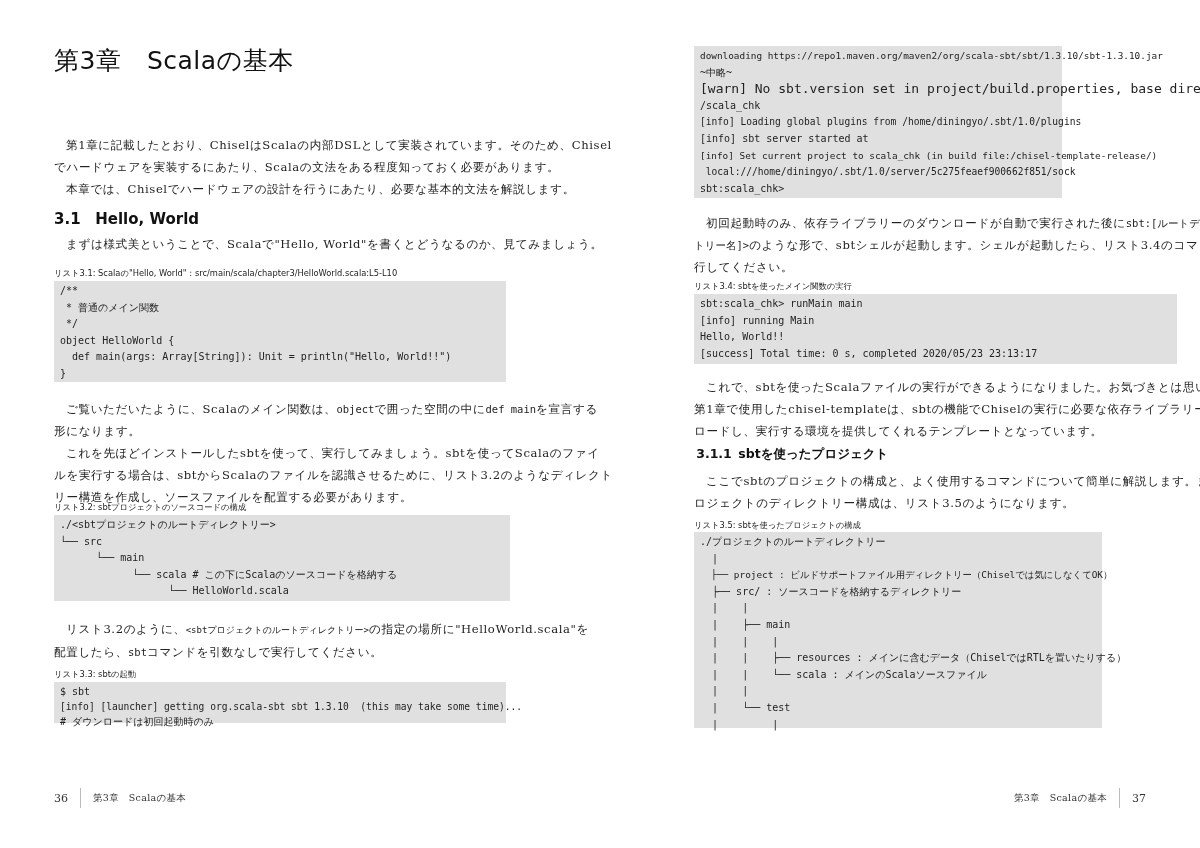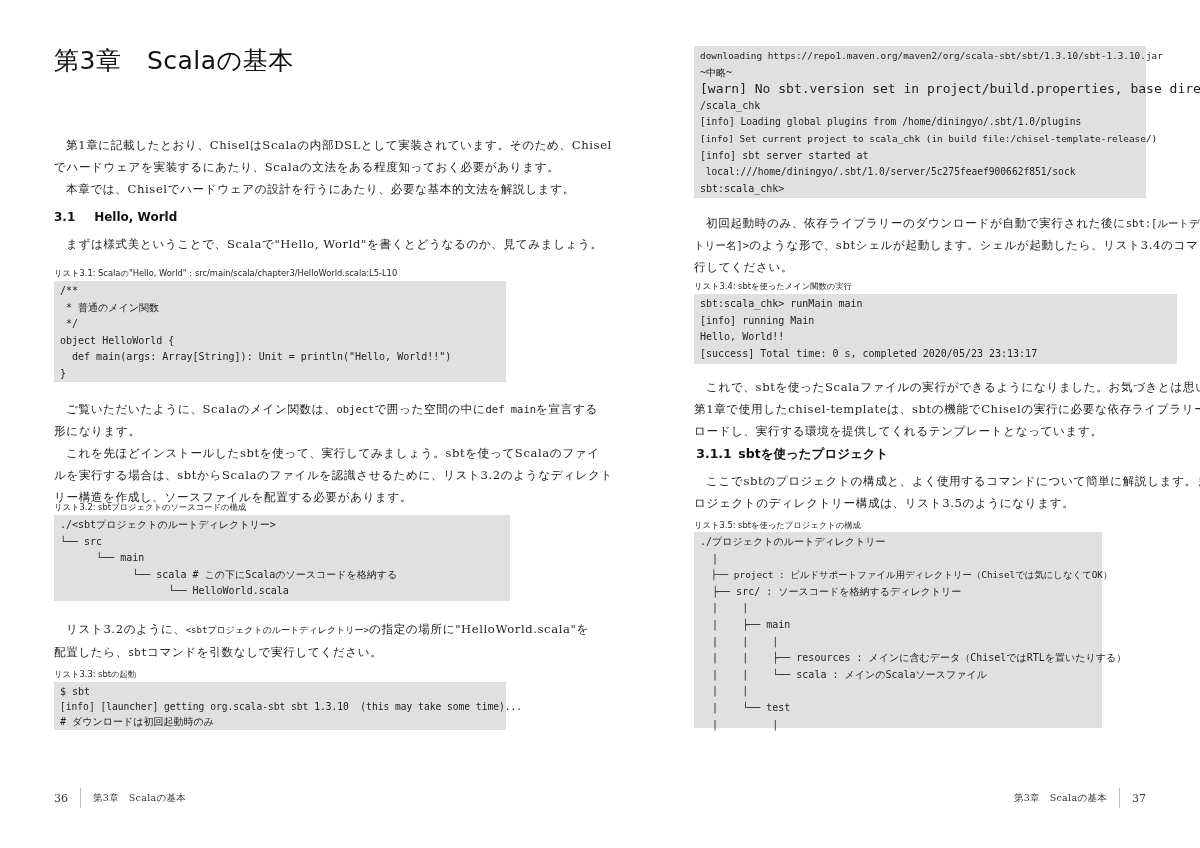--- a/index.html
+++ b/index.html
@@ -16,21 +16,21 @@
   }
   .para {
     position: absolute; font-size: 11.6px; line-height: 22px; color: #222;
     letter-spacing: 0.6px; text-align: justify;
   }
   .para .ln { display: block; white-space: nowrap; }
   .para .ind { padding-left: 12px; }
   .mono-inline { font-family: "DejaVu Sans Mono", monospace; font-size: 10.5px; letter-spacing: 0; }
 
   .section-title {
-    position: absolute; font-family: "DejaVu Sans", sans-serif; font-size: 12px; font-weight: bold; color: #111;
+    position: absolute; font-family: "DejaVu Sans", sans-serif; font-size: 15px; font-weight: bold; color: #111;
   }
   .section-title .num { display: inline-block; width: 36px; }
   .subsection-title {
     position: absolute; font-family: "DejaVu Sans", sans-serif; font-size: 12.5px; color: #111; text-align: center;
   }
   .subsection-title .num { display: inline-block; width: 40px; }
 
   .caption {
     position: absolute; font-family: "DejaVu Sans", sans-serif; font-size: 8.3px; color: #222; white-space: nowrap;
   }
@@ -95,42 +95,42 @@
     <span class="cl">            └── scala # この下にScalaのソースコードを格納する</span>
     <span class="cl">                  └── HelloWorld.scala</span>
   </div>
 
   <div class="para" style="left:54px; top:618px; width:452px;">
     <span class="ln ind"><span>リスト3.2のように、</span><span class="mono-inline" style="font-size:9px;">&lt;sbtプロジェクトのルートディレクトリー&gt;</span><span>の指定の場所に"HelloWorld.scala"を</span></span>
     <span class="ln"><span>配置したら、</span><span class="mono-inline">sbt</span><span>コマンドを引数なしで実行してください。</span></span>
   </div>
 
   <div class="caption" style="left:54px; top:669px;">リスト3.3: sbtの起動</div>
-  <div class="code-block" style="left:54px; top:682px; width:452px; height:48px;">
+  <div class="code-block" style="left:54px; top:682px; width:452px; height:41px;">
     <span class="cl" style="height:15px;line-height:15px;">$ sbt</span>
     <span class="cl" style="height:15px;line-height:15px;font-size:9.6px;">[info] [launcher] getting org.scala-sbt sbt 1.3.10  (this may take some time)...</span>
     <span class="cl" style="height:15px;line-height:15px;"># ダウンロードは初回起動時のみ</span>
   </div>
 
   <div class="footer" style="left:54px;">
     <span class="pno">36</span>
     <span class="sep"></span>
     <span class="fchap">第3章　Scalaの基本</span>
   </div>
 </div>
 
 <div class="page page-right">
-  <div class="code-block" style="left:94px; top:46px; width:452px; height:152px;">
+  <div class="code-block" style="left:94px; top:46px; width:368px; height:152px;">
     <span class="cl" style="font-size:9.4px;">downloading https://repo1.maven.org/maven2/org/scala-sbt/sbt/1.3.10/sbt-1.3.10.jar</span>
     <span class="cl">~中略~</span>
     <span class="cl" style="font-size:13px;">[warn] No sbt.version set in project/build.properties, base directory:</span>
     <span class="cl">/scala_chk</span>
     <span class="cl" style="font-size:9.6px;">[info] Loading global plugins from /home/diningyo/.sbt/1.0/plugins</span>
+    <span class="cl">[info] sbt server started at</span>
     <span class="cl" style="font-size:9.4px;">[info] Set current project to scala_chk (in build file:/chisel-template-release/)</span>
-    <span class="cl">[info] sbt server started at</span>
     <span class="cl" style="font-size:9.6px;"> local:///home/diningyo/.sbt/1.0/server/5c275feaef900662f851/sock</span>
     <span class="cl">sbt:scala_chk&gt;</span>
   </div>
 
   <div class="para" style="left:94px; top:212px; width:452px;">
     <span class="ln ind"><span>初回起動時のみ、依存ライブラリーのダウンロードが自動で実行された後に</span><span class="mono-inline">sbt:[ルートディレク</span></span>
     <span class="ln"><span class="mono-inline">トリー名]&gt;</span><span>のような形で、sbtシェルが起動します。シェルが起動したら、リスト3.4のコマンドを実</span></span>
     <span class="ln">行してください。</span>
   </div>
 

